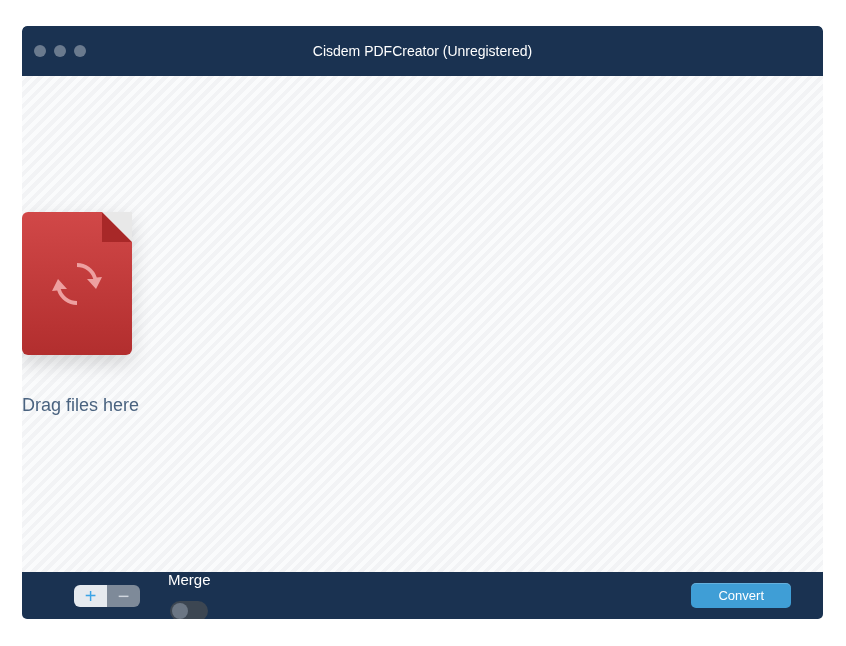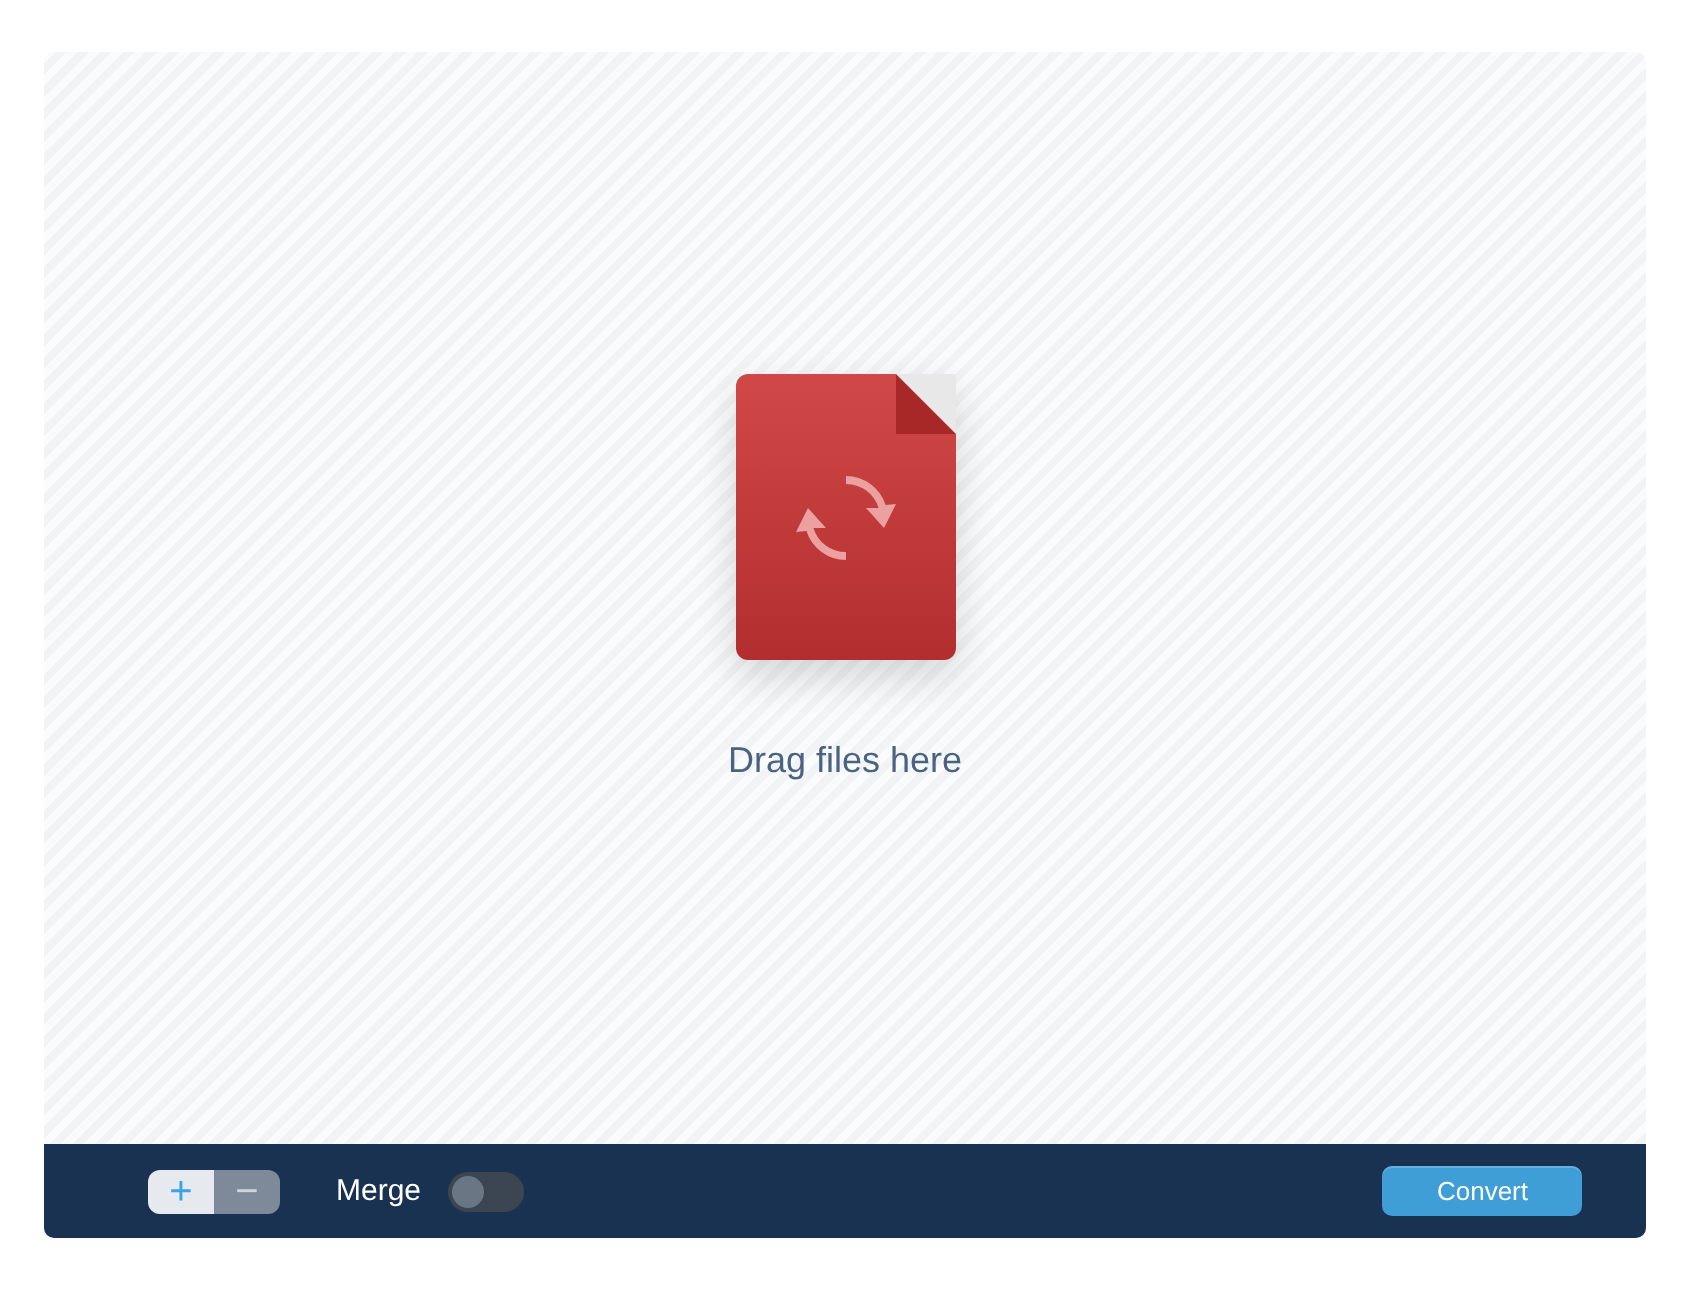--- a/index.html
+++ b/index.html
@@ -67,21 +67,21 @@
       background: #fafbfc;
       background-image: repeating-linear-gradient(
         135deg,
         #fafbfc 0px,
         #fafbfc 4px,
         #f2f3f5 4px,
         #f2f3f5 8px
       );
       display: flex;
       flex-direction: column;
-      align-items: center;
+      align-items: flex-start;
       justify-content: center;
     }
     
     .doc-icon-wrap {
       position: relative;
       width: 110px;
       height: 143px;
       margin-top: -20px;
     }
     
@@ -180,20 +180,21 @@
       font-size: 20px;
       font-weight: 300;
       line-height: 1;
     }
     
     .merge-group {
       display: flex;
       align-items: center;
       margin-left: 28px;
       gap: 13px;
+      flex-direction: column;
     }
     
     .merge-label {
       color: #ffffff;
       font-size: 15px;
     }
     
     .toggle {
       width: 38px;
       height: 20px;
@@ -237,20 +238,28 @@
       background: #fafafb;
     }
   </style>
 </head>
 <body>
 
 <div class="right-strip"></div>
 
 <div class="window">
 
+  <div class="title-bar">
+    <div class="traffic-lights">
+      <div class="tl-dot"></div>
+      <div class="tl-dot"></div>
+      <div class="tl-dot"></div>
+    </div>
+    <div class="title-text">Cisdem PDFCreator (Unregistered)</div>
+  </div>
 
   <div class="drop-area">
     <div class="doc-icon-wrap">
       <div class="doc-body"></div>
       <div class="doc-fold-shadow"></div>
       <div class="doc-fold"></div>
       <div class="sync-arrows">
         <svg width="50" height="50" viewBox="0 0 50 50">
           <path d="M 25 8 A 17 17 0 0 1 41.3 20 L 35 20 L 44 30 L 50 18 L 44.8 18.5 A 21 21 0 0 0 25 4 Z" fill="#eda0a0"></path>
           <path d="M 25 42 A 17 17 0 0 1 8.7 30 L 15 30 L 6 20 L 0 32 L 5.2 31.5 A 21 21 0 0 0 25 46 Z" fill="#eda0a0"></path>

